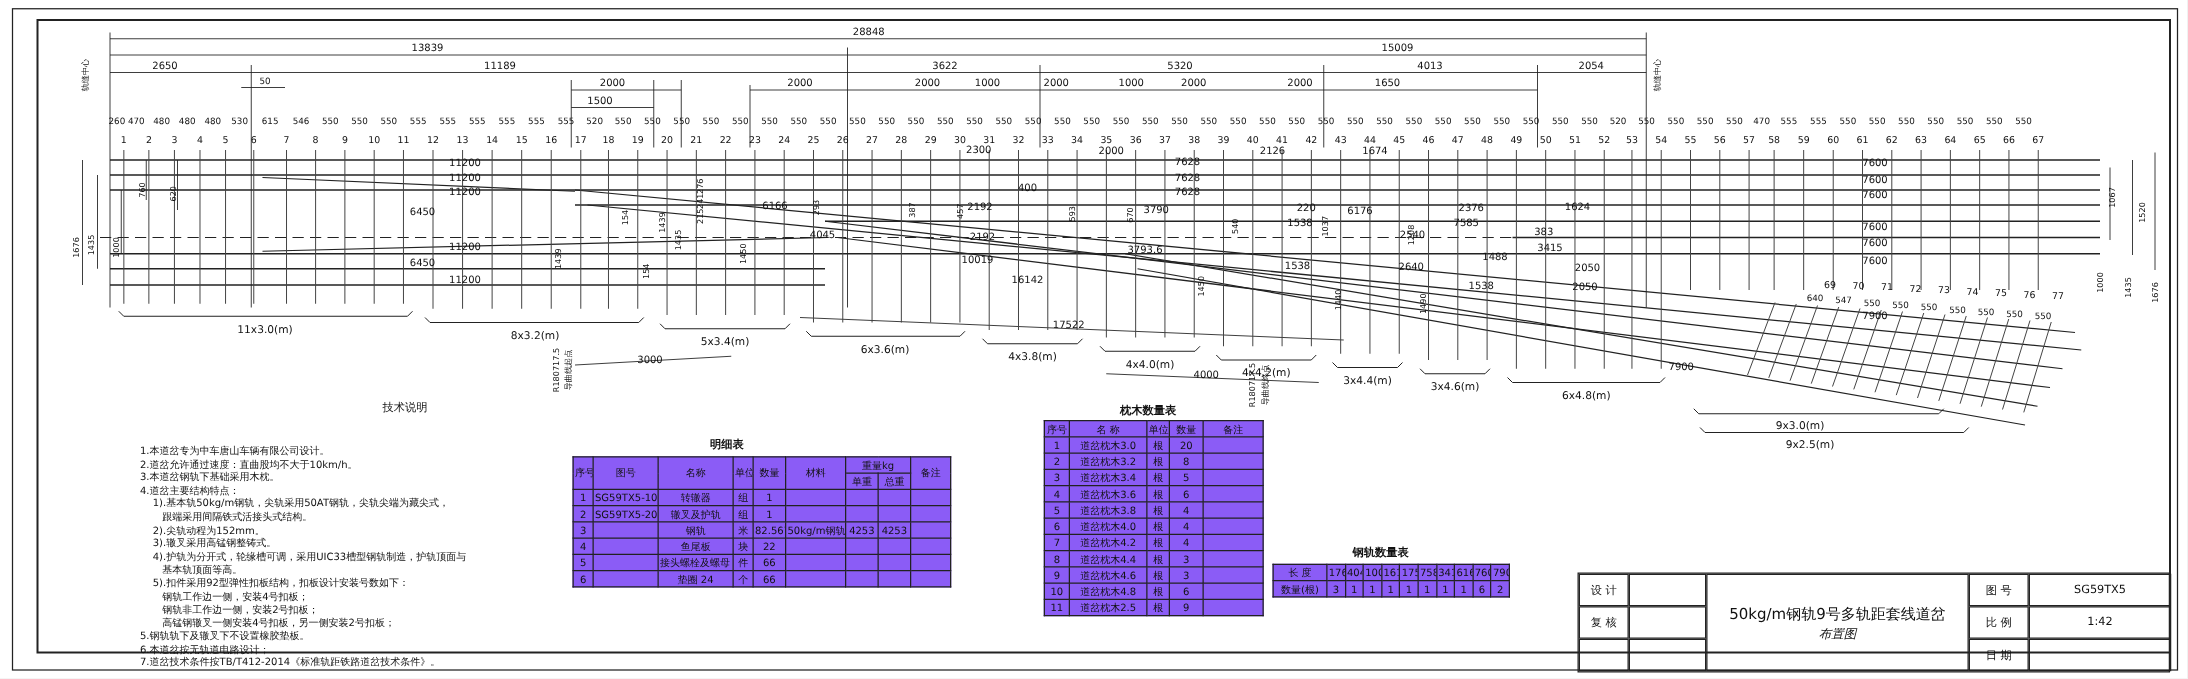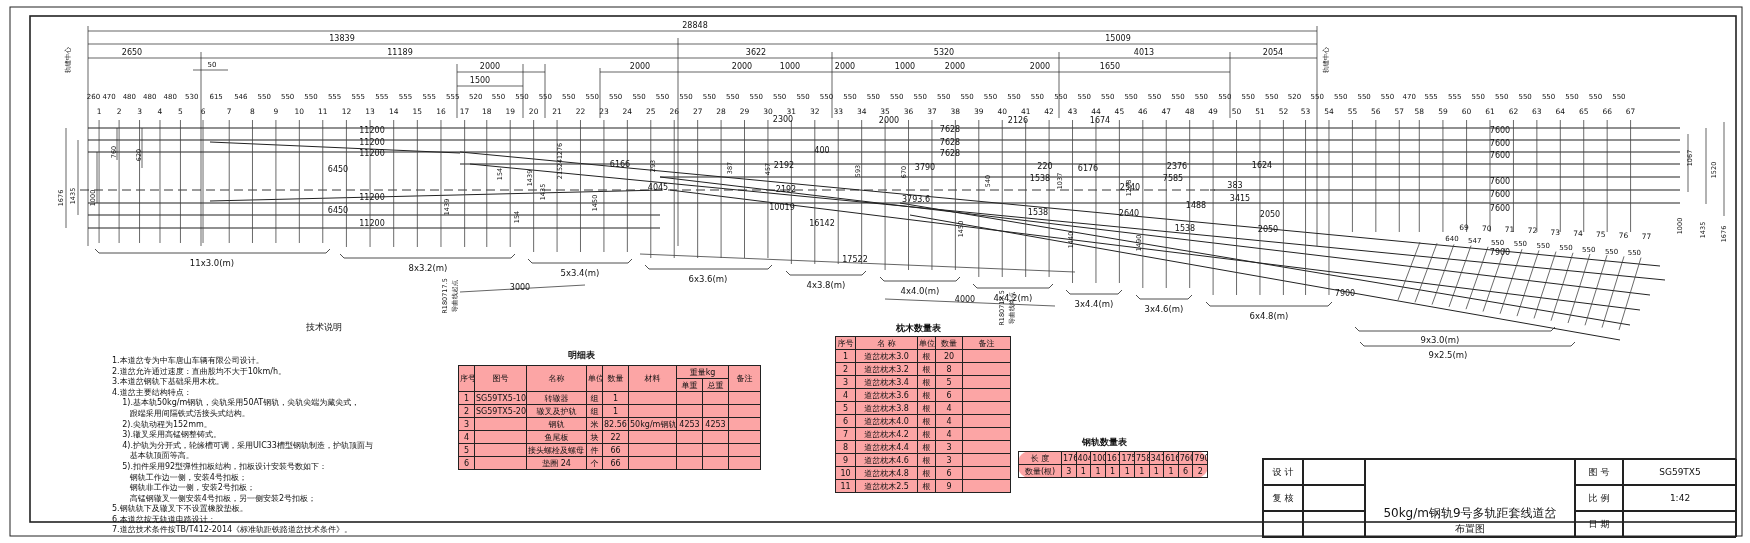--- a/index.html
+++ b/index.html
@@ -3,32 +3,32 @@
 <meta charset="utf-8">
 <style>
   html,body{margin:0;padding:0;background:#e8e8e8;}
   .sheet{position:relative;width:1750px;height:543px;background:#ffffff;overflow:hidden;
          font-family:"DejaVu Sans",sans-serif;color:#111;}
   svg{position:absolute;left:0;top:0;}
   svg text{fill:#111;font-family:"DejaVu Sans",sans-serif;}
   .notes{position:absolute;left:112px;top:301px;width:340px;font-size:8px;line-height:10.6px;
          white-space:pre;color:#111;}
   .notes .ntitle{text-align:right;width:230px;font-size:9px;margin-bottom:2px;}
-  .tbl{position:absolute;border-collapse:collapse;font-size:8px;table-layout:fixed;background:#fca5a5;}
+  .tbl{position:absolute;border-collapse:collapse;font-size:8px;table-layout:fixed;background:#8b5cf6;}
   .tbl td,.tbl th{border:1px solid #222;padding:0 1px;text-align:center;font-weight:normal;
                   height:12px;overflow:hidden;white-space:nowrap;}
   .tcap{position:absolute;font-size:9px;color:#111;font-weight:bold;}
   .titleblock{position:absolute;left:1262px;top:458px;width:474px;height:80px;
               display:grid;grid-template-columns:40px 62px 210px 48px 114px;
               grid-template-rows:1fr 1fr 1fr;border:1.5px solid #222;box-sizing:border-box;}
   .titleblock div{border:0.5px solid #222;display:flex;align-items:center;justify-content:center;
                   font-size:9px;overflow:hidden;}
-  .titleblock .maincell{grid-row:1/4;grid-column:3;flex-direction:column;justify-content:flex-end;}
+  .titleblock .maincell{grid-row:1/4;grid-column:3;flex-direction:column;}
   .titleblock .maincell .l1{font-size:12px;}
-  .titleblock .maincell .l2{font-size:10px;}
+  .titleblock .maincell .l2{font-size:10px;font-style:italic;}
 </style>
 </head>
 <body>
 
 <div class="sheet">
 
   <svg id="cad" width="1750" height="543" viewBox="0 0 1750 543">
     <g id="frames">
         <rect x="10" y="7" width="1732" height="529" fill="none" stroke="#222" stroke-width="1"></rect>
         <rect x="30" y="16" width="1706" height="506" fill="none" stroke="#222" stroke-width="1.6"></rect>
@@ -675,21 +675,21 @@
           <td>11</td>
           <td>道岔枕木2.5</td>
           <td>根</td>
           <td>9</td>
           <td></td>
         </tr>
       </tbody>
   </table>
 
   <div class="tcap" style="left:1082px;top:436px;">钢轨数量表</div>
-  <table class="tbl" style="left:1018px;top:451px;width:190px;border-radius:12px;">
+  <table class="tbl" style="left:1018px;top:451px;width:190px;">
     <tbody id="rails-body">
         <tr>
           <td style="width: 40px;">长 度</td>
           <td>17628</td>
           <td>4045</td>
           <td>10019</td>
           <td>16142</td>
           <td>17522</td>
           <td>7585</td>
           <td>3415</td>

